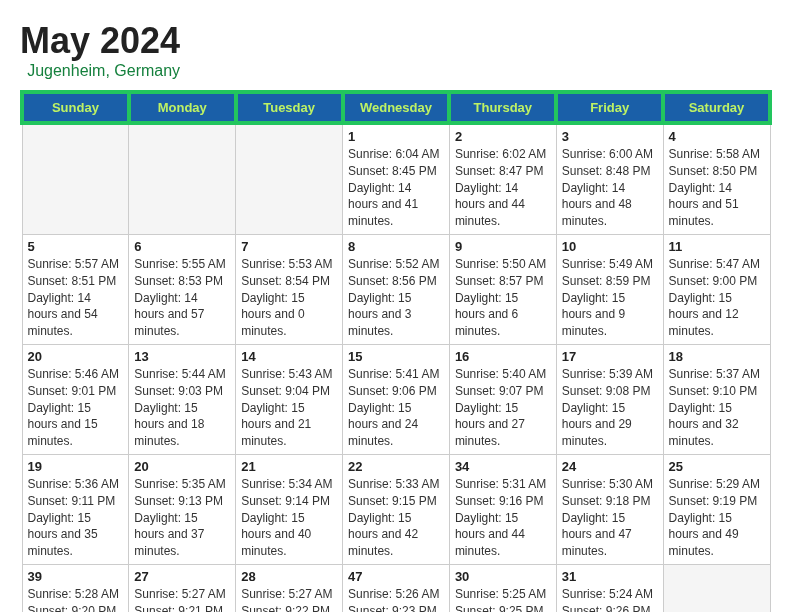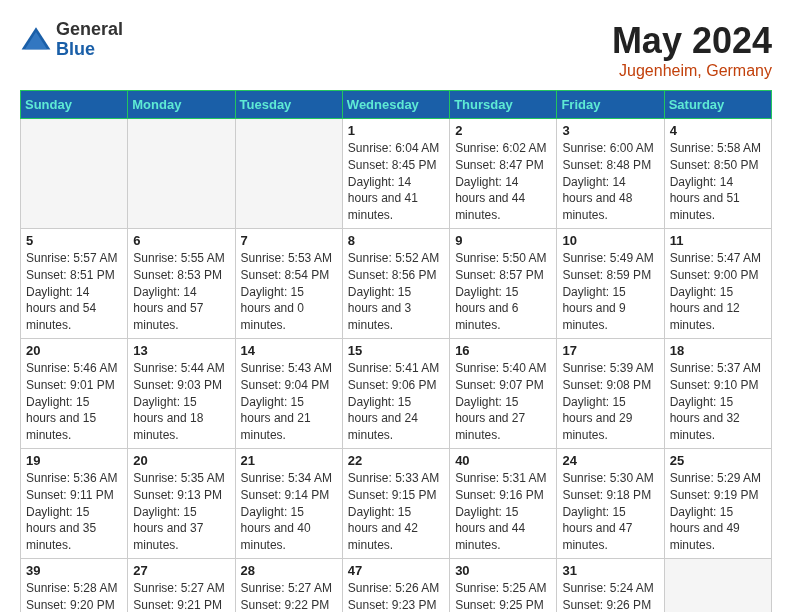--- a/index.html
+++ b/index.html
@@ -34,34 +34,34 @@
       text-align: right;
     }
     .month-title {
       font-size: 36px;
       font-weight: bold;
       color: #222;
       text-align: right;
     }
     .location {
       font-size: 16px;
-      color: #c2410c;
+      color: #15803d;
     }
     table {
       width: 100%;
       border-collapse: collapse;
       table-layout: fixed;
     }
     th {
       background: #1a5fa8;
-      color: #5eead4;
+      color: #bef264;
       font-size: 13px;
       padding: 6px 4px;
-      text-align: left;
-      border: 1px solid #22c55e;
+      text-align: center;
+      border: 4px solid #22c55e;
     }
     td {
       border: 1px solid #ccc;
       vertical-align: top;
       padding: 4px 5px;
       min-height: 80px;
       height: 90px;
       background: #fff;
     }
     td.empty {
@@ -82,30 +82,20 @@
       background: #fff;
     }
     .row-alt td:not(.empty) {
       background: #f9f9f9;
     }
   </style>
 </head>
 <body>
 
 <div class="header">
-  <div class="logo">
-    <svg class="logo-icon" viewBox="0 0 40 40" xmlns="http://www.w3.org/2000/svg">
-      <polygon points="20,4 38,32 2,32" fill="#1a5fa8"></polygon>
-      <polygon points="20,10 34,32 6,32" fill="#4a90d9" opacity="0.5"></polygon>
-    </svg>
-    <div class="logo-text">
-      <span style="font-size:18px;font-weight:bold;color:#333;">General</span>
-      <span style="font-size:18px;font-weight:bold;color:#1a5fa8;">Blue</span>
-    </div>
-  </div>
   <div class="title-block">
     <div class="month-title">May 2024</div>
     <div class="location">Jugenheim, Germany</div>
   </div>
 </div>
 
 <table>
   <thead>
     <tr id="header-row">
         <th>Sunday</th>
@@ -210,21 +200,21 @@
         </td>
         <td>
           <div class="day-num">21</div>
           <div class="day-info">Sunrise: 5:34 AM<br>Sunset: 9:14 PM<br>Daylight: 15 hours and 40 minutes.</div>
         </td>
         <td>
           <div class="day-num">22</div>
           <div class="day-info">Sunrise: 5:33 AM<br>Sunset: 9:15 PM<br>Daylight: 15 hours and 42 minutes.</div>
         </td>
         <td>
-          <div class="day-num">40</div>
+          <div class="day-num">34</div>
           <div class="day-info">Sunrise: 5:31 AM<br>Sunset: 9:16 PM<br>Daylight: 15 hours and 44 minutes.</div>
         </td>
         <td>
           <div class="day-num">24</div>
           <div class="day-info">Sunrise: 5:30 AM<br>Sunset: 9:18 PM<br>Daylight: 15 hours and 47 minutes.</div>
         </td>
         <td>
           <div class="day-num">25</div>
           <div class="day-info">Sunrise: 5:29 AM<br>Sunset: 9:19 PM<br>Daylight: 15 hours and 49 minutes.</div>
         </td>

